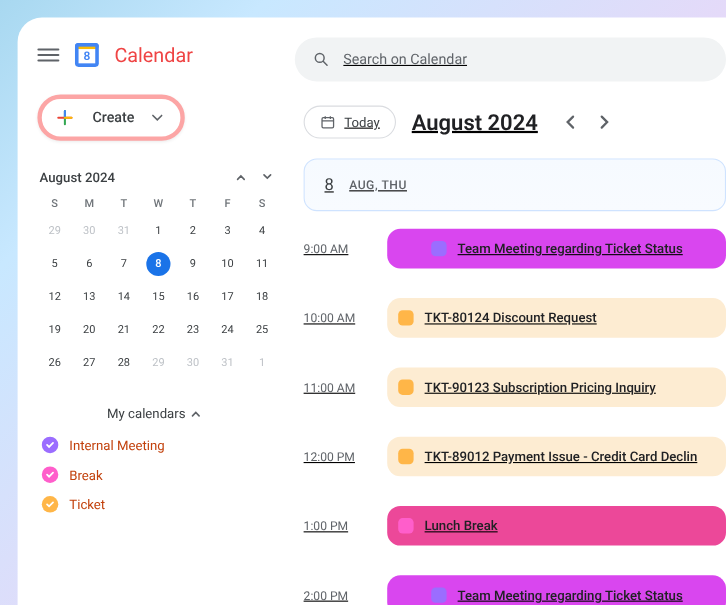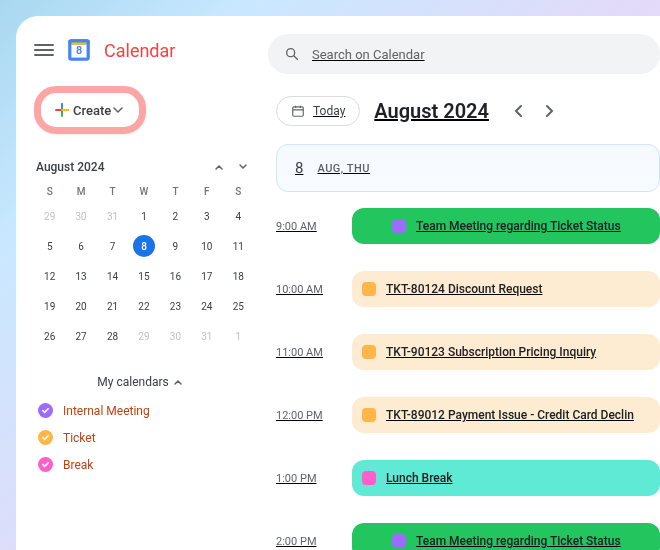--- a/index.html
+++ b/index.html
@@ -48,22 +48,22 @@
   }
   .search-bar input {
     border: none; background: transparent; outline: none;
     font-size: 13px; color: #5f6368; width: 100%;
   }
   .search-bar input::placeholder { color: #5f6368; }
 
   
   .create-row { margin-top: 20px; }
   .create-btn {
-    display: inline-flex; align-items: center; gap: 2px;
-    background: #fff; border: 7px solid #fca5a5; border-radius: 22px;
+    display: inline-flex; align-items: center; gap: 16px;
+    background: #fff; border: 4px solid #fca5a5; border-radius: 22px;
     padding: 8px 16px 8px 12px; cursor: pointer;
     box-shadow: 0 1px 3px rgba(0,0,0,0.08);
     font-size: 13px; color: #3c4043; font-weight: 500;
   }
   .plus-icon { width: 18px; height: 18px; position: relative; }
   .plus-icon svg { width: 18px; height: 18px; }
 
   
   .mini-cal { margin-top: 24px; }
   .mini-cal-head { display: flex; align-items: center; justify-content: space-between; margin-bottom: 10px; padding: 0 2px;}
@@ -101,23 +101,23 @@
   }
   .day-num { font-size: 15px; color:#3c4043; font-weight:400;}
   .day-lbl { font-size: 11px; letter-spacing: 0.5px; color:#5f6368; font-weight:500;}
 
   
   .events { margin-top: 16px; display:flex; flex-direction:column; gap: 27px; padding-left:8px;}
   .event-row { display:flex; align-items:stretch; gap: 14px; }
   .time-col { width: 62px; font-size: 11px; color:#5f6368; padding-top:12px; text-align:left; flex-shrink:0;}
   .event-card { flex:1; border-radius: 12px; padding: 11px 14px 11px 10px; display:flex; align-items:center; gap:10px; font-size:12px; color:#202124; font-weight:500;}
   .dot { width:14px; height:14px; border-radius:4px; flex-shrink:0;}
-  .ev-purple { background:#22c55e;padding-left:40px; }
+  .ev-purple { background:#d946ef;padding-left:40px; }
   .ev-orange { background:#fdecd2; }
-  .ev-pink   { background:#5eead4; }
+  .ev-pink   { background:#ec4899; }
   .d-purple { background:#9b6dff; }
   .d-orange { background:#ffb648; }
   .d-pink   { background:#ff5ecb; }
 
   svg { display:block; }
 </style>
 </head>
 <body>
 
 <div class="app">
@@ -304,34 +304,34 @@
       <div id="mycal-list">
           <div class="mycal-item">
             <div class="chk" style="background: rgb(155, 109, 255);">
               <svg viewBox="0 0 10 10">
                 <path d="M2 5l2 2 4-4" stroke="#fff" stroke-width="1.8" fill="none" stroke-linecap="round"></path>
               </svg>
             </div>
             <span>Internal Meeting</span>
           </div>
           <div class="mycal-item">
+            <div class="chk" style="background: rgb(255, 94, 203);">
+              <svg viewBox="0 0 10 10">
+                <path d="M2 5l2 2 4-4" stroke="#fff" stroke-width="1.8" fill="none" stroke-linecap="round"></path>
+              </svg>
+            </div>
+            <span>Break</span>
+          </div>
+          <div class="mycal-item">
             <div class="chk" style="background: rgb(255, 182, 72);">
               <svg viewBox="0 0 10 10">
                 <path d="M2 5l2 2 4-4" stroke="#fff" stroke-width="1.8" fill="none" stroke-linecap="round"></path>
               </svg>
             </div>
             <span>Ticket</span>
-          </div>
-          <div class="mycal-item">
-            <div class="chk" style="background: rgb(255, 94, 203);">
-              <svg viewBox="0 0 10 10">
-                <path d="M2 5l2 2 4-4" stroke="#fff" stroke-width="1.8" fill="none" stroke-linecap="round"></path>
-              </svg>
-            </div>
-            <span>Break</span>
           </div>
         </div>
     </div>
   </div>
 
   <div class="main">
     <div class="search-bar">
       <span>
         <svg width="16" height="16" viewBox="0 0 24 24">
             <circle cx="10" cy="10" r="6" stroke="#5f6368" stroke-width="2" fill="none"></circle>

